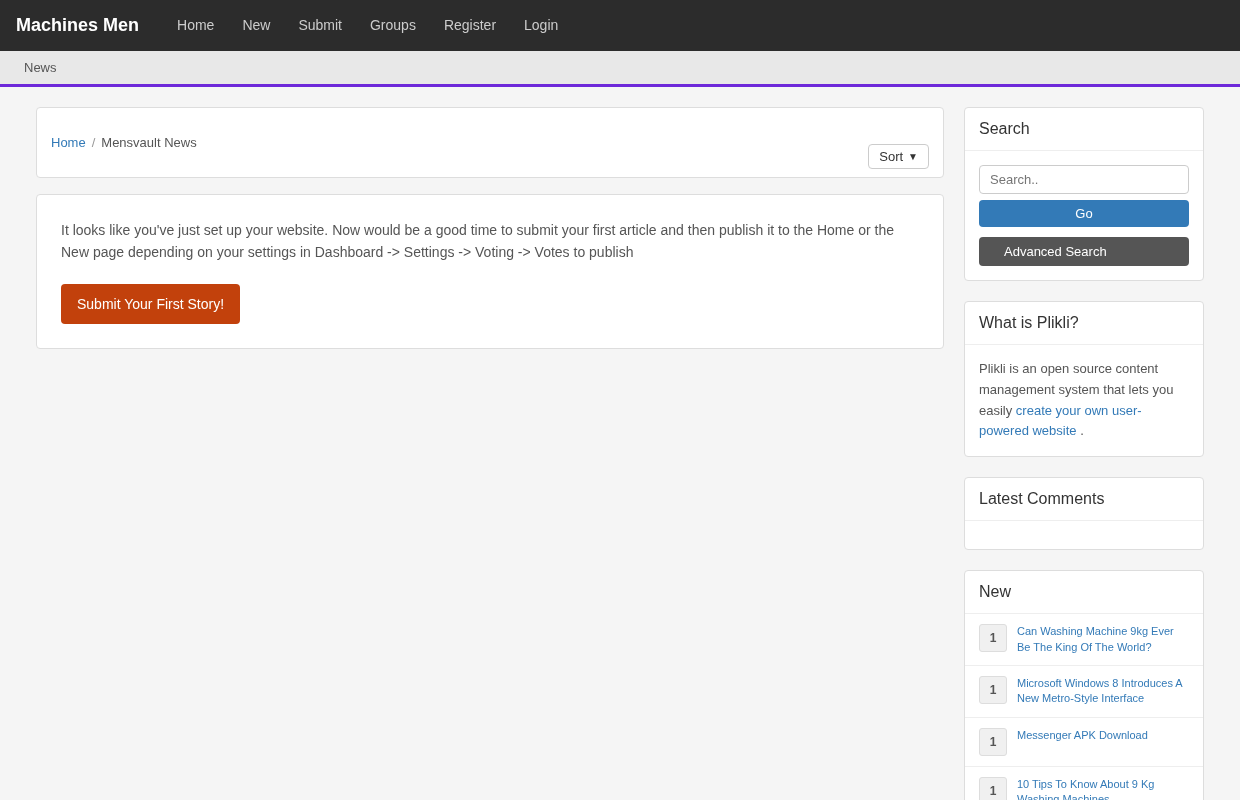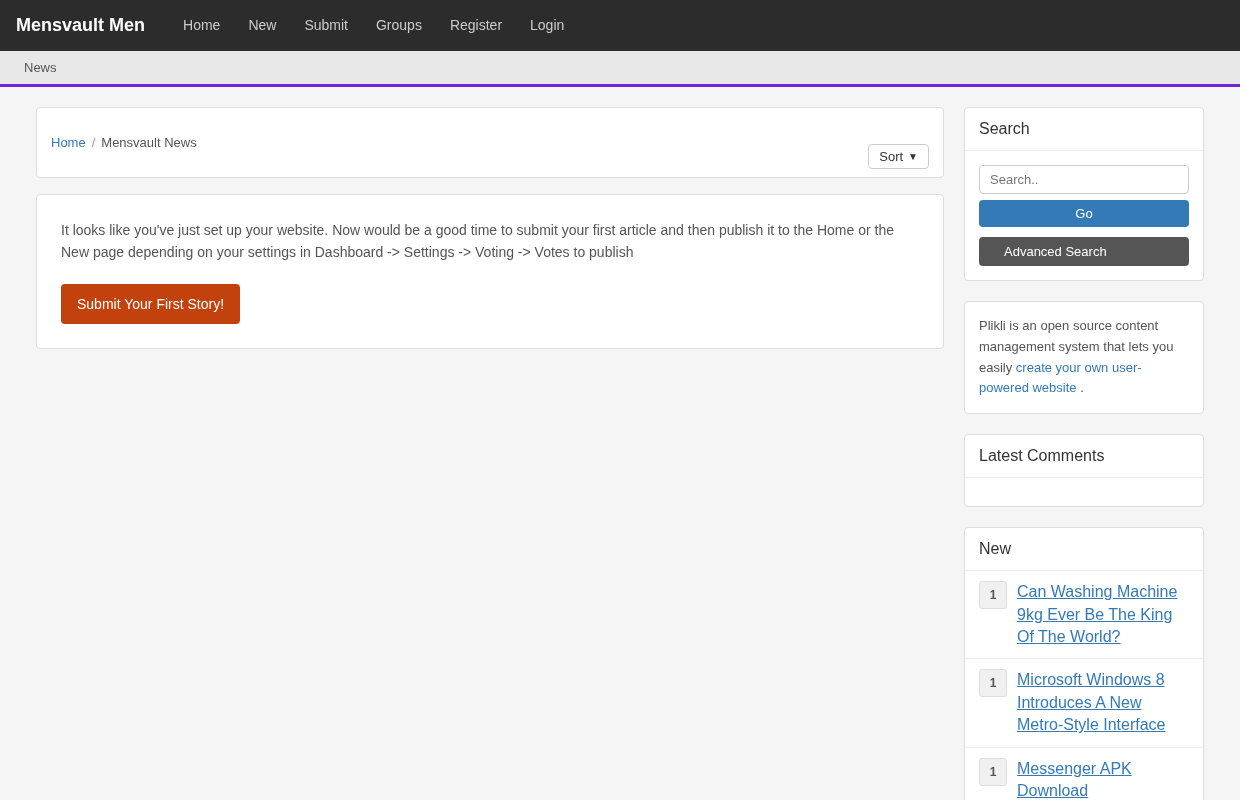--- a/index.html
+++ b/index.html
@@ -227,32 +227,31 @@
       height: 28px;
       display: flex;
       align-items: center;
       justify-content: center;
       font-size: 12px;
       color: #555;
       font-weight: bold;
       flex-shrink: 0;
     }
     .item-title {
-      font-size: 16px;
+      font-size: 11px;
       color: #337ab7;
       cursor: pointer;
       line-height: 1.4;
-      text-decoration: underline;
     }
   </style>
 </head>
 <body>
 
 <nav class="navbar">
-  <a class="navbar-brand">Mensvault Men</a>
+  <a class="navbar-brand">Machines Men</a>
   <ul class="navbar-nav">
     <li>
         <a>Home</a>
       </li>
     <li>
         <a>New</a>
       </li>
     <li>
         <a>Submit</a>
       </li>
@@ -302,20 +301,21 @@
       <div class="search-box">
         <div class="search-input-row">
           <input class="search-input" type="text" placeholder="Search.." style="">
           <button class="go-btn">Go</button>
         </div>
         <button class="advanced-search-btn">Advanced Search</button>
       </div>
     </div>
 
     <div class="sidebar-section">
+      <div class="sidebar-section-title">What is Plikli?</div>
       <div class="plikli-section">
         <p>
           <span>Plikli is an open source content management system that lets you easily </span><a>create your own user-powered website</a><span> .</span>
         </p>
       </div>
     </div>
 
     <div class="sidebar-section">
       <div class="sidebar-section-title">Latest Comments</div>
       <div class="latest-comments-section">

